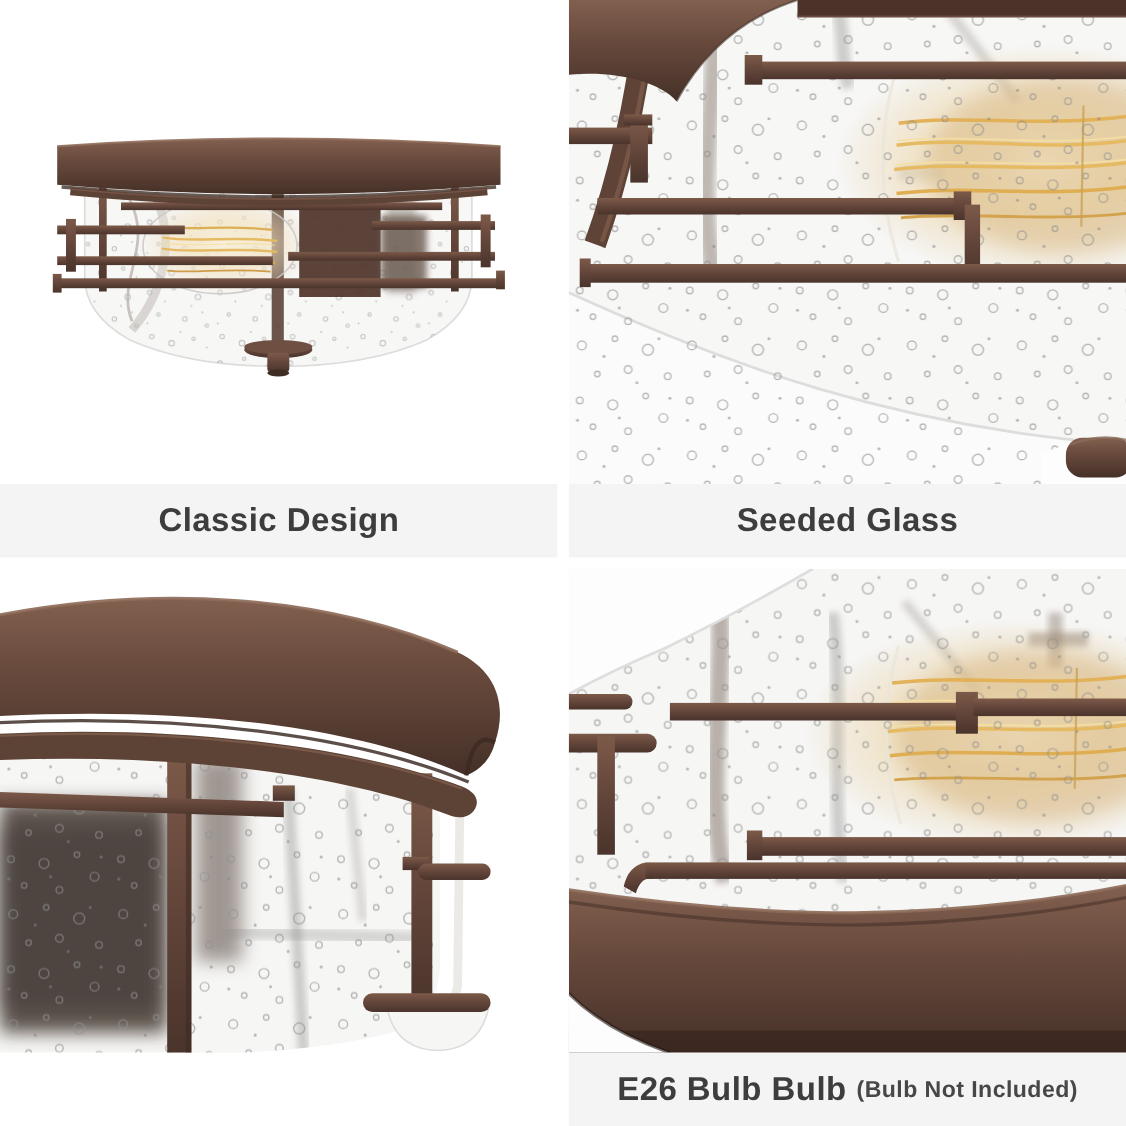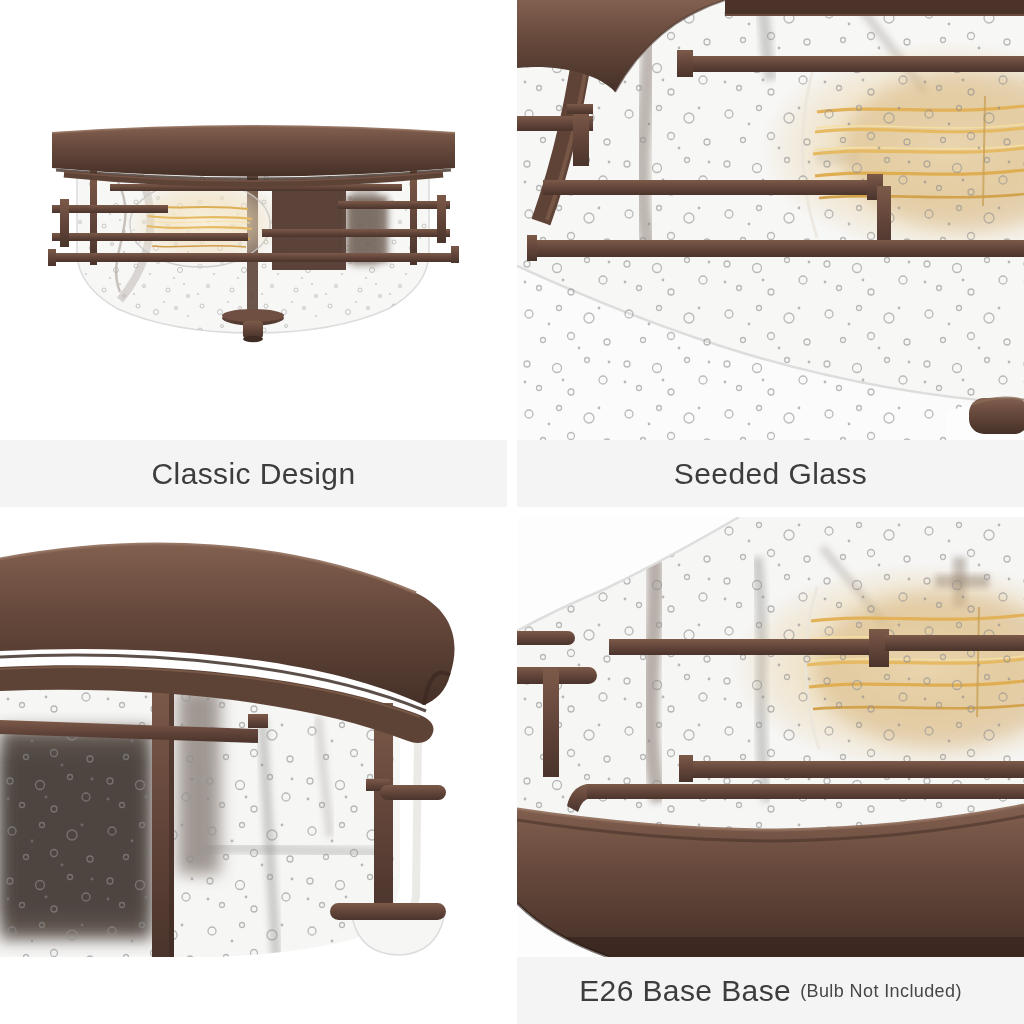--- a/index.html
+++ b/index.html
@@ -11,25 +11,25 @@
     grid-template-rows:507px 507px;
     gap:10px;
     background:#ffffff;
   }
   .card{display:flex;flex-direction:column;background:#ffffff;overflow:hidden;}
   .photo{width:507px;height:440px;display:block;background:#ffffff;}
   .photo svg{display:block;width:507px;height:440px;}
   .caption{
     height:67px;background:#f4f4f4;
     display:flex;align-items:center;justify-content:center;
-    color:#3d3d3d;font-size:30px;font-weight:400;letter-spacing:.4px;
+    color:#3d3d3d;font-size:30px;font-weight:700;letter-spacing:.4px;
     white-space:nowrap;
   }
   .caption .main{line-height:1;}
-  .caption .note{font-size:18px;color:#474747;margin-left:9px;line-height:1;}
+  .caption .note{font-size:21px;color:#474747;margin-left:9px;line-height:1;}
 </style>
 </head>
 <body>
 
 <svg width="0" height="0" style="position:absolute" aria-hidden="true">
   <defs>
     <linearGradient id="gBand" x1="0" y1="0" x2="0" y2="1">
       <stop offset="0" stop-color="#826050"></stop>
       <stop offset="0.32" stop-color="#6d4e40"></stop>
       <stop offset="0.68" stop-color="#583e33"></stop>
@@ -346,18 +346,18 @@
           <path d="M0,292 Q140,313 260,313 Q390,311 507,288 L507,440 L0,440 Z" fill="url(#gBand)"></path>
           <path d="M0,292 Q140,313 260,313 Q390,311 507,288" stroke="#8d6a58" stroke-width="3" fill="none" opacity="0.9"></path>
           <path d="M0,303 Q140,324 260,324 Q390,322 507,299" stroke="#3a2820" stroke-width="3" fill="none" opacity="0.45"></path>
           <rect x="0" y="420" width="507" height="20" fill="#35241d" opacity="0.65"></rect>
           <path d="M0,440 L0,386 Q34,420 92,440 Z" fill="#fdfdfd"></path>
           <path d="M0,386 Q34,420 92,440" stroke="#241712" stroke-width="3" fill="none" opacity="0.6"></path>
         </g>
       </svg>
     </div>
     <div class="caption">
-      <span class="main">E26 Base Base</span>
+      <span class="main">E26 Bulb Bulb</span>
       <span class="note">(Bulb Not Included)</span>
     </div>
   </section>
 
 </main>
 
 </body></html>

